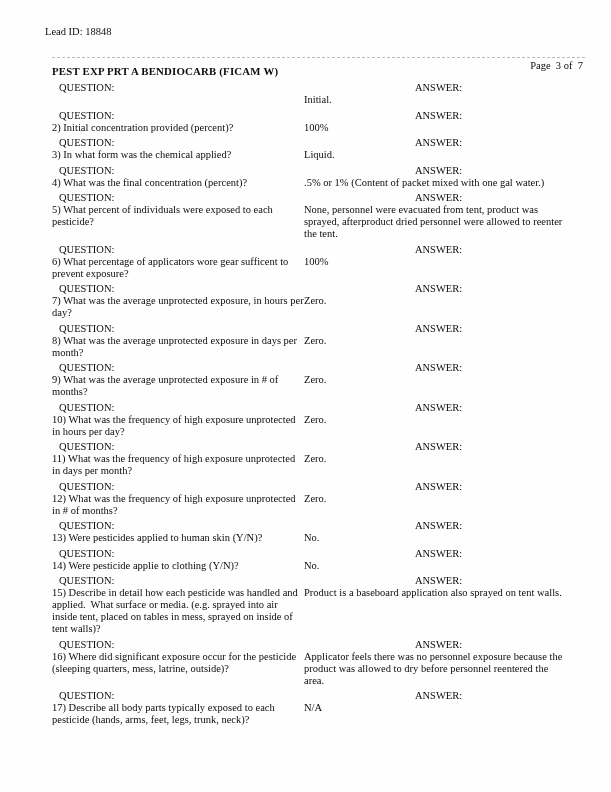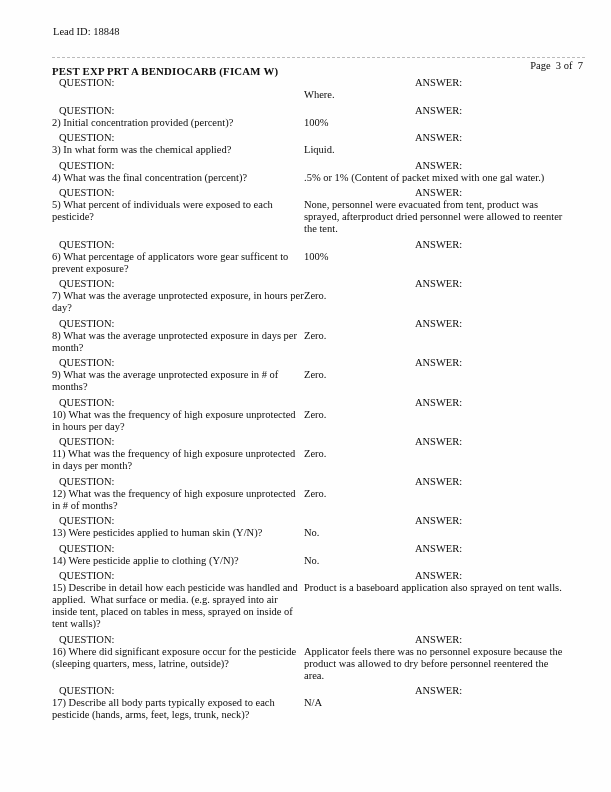--- a/index.html
+++ b/index.html
@@ -14,21 +14,21 @@
     background: #fefefe;
     font-family: "Liberation Serif", "DejaVu Serif", serif;
     color: #0c0c0c;
     font-size: 10.5px;
     line-height: 12px;
     overflow: hidden;
   }
   .header {
     position: absolute;
     top: 26px;
-    left: 53px;
+    left: 45px;
     right: 28px;
     display: flex;
     justify-content: space-between;
   }
   .header .page-num {
     white-space: pre;
     margin-top: 34px;
   }
   .content {
     position: absolute;
@@ -40,20 +40,21 @@
     width: 533px;
     height: 0;
     border-top: 1px dashed #8f8f8f;
     opacity: 0.6;
     margin-bottom: 7px;
   }
   .title {
     font-weight: bold;
     font-size: 10.8px;
     letter-spacing: 0.2px;
+    margin-bottom: 5px;
   }
   .qa {
     display: flex;
     margin-bottom: 3.5px;
   }
   .qcol {
     flex: 0 0 252px;
     width: 252px;
   }
   .acol {
@@ -83,21 +84,21 @@
   <div class="content">
     <div class="divider"></div>
     <div class="title">PEST EXP PRT A BENDIOCARB (FICAM W)</div>
     <div id="qa-list">
   <div class="qa">
     <div class="qcol">
       <div class="lbl">QUESTION:</div>
     </div>
     <div class="acol">
       <div class="lbl">ANSWER:</div>
-      <div class="txt">Where.</div>
+      <div class="txt">Initial.</div>
     </div>
   </div>
 
   <div class="qa">
     <div class="qcol">
       <div class="lbl">QUESTION:</div>
       <div class="txt">2) Initial concentration provided (percent)?</div>
     </div>
     <div class="acol">
       <div class="lbl">ANSWER:</div>

